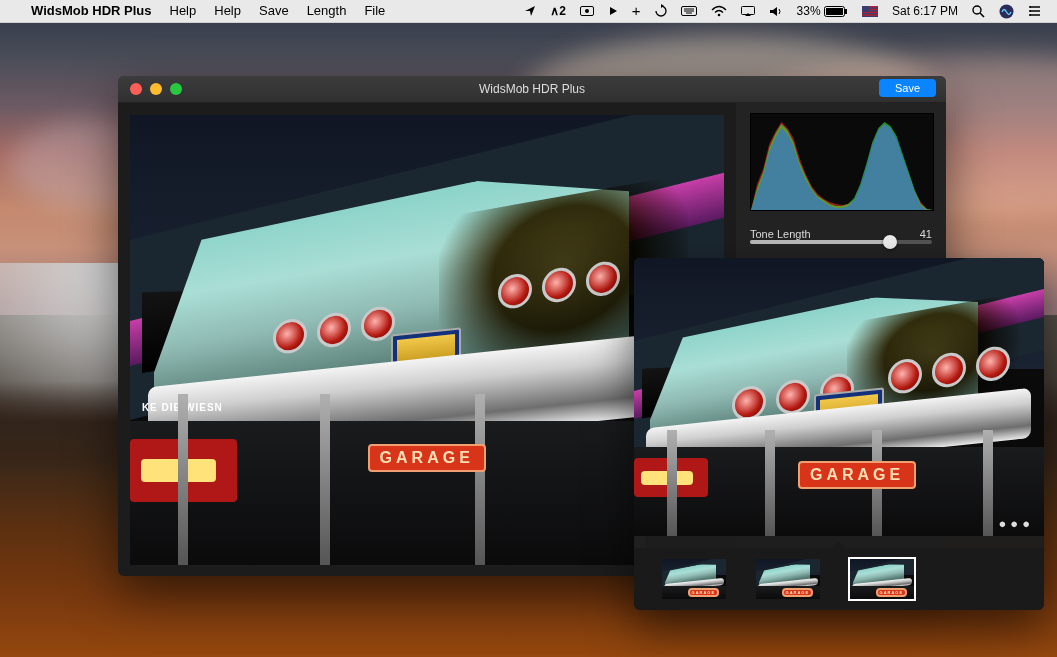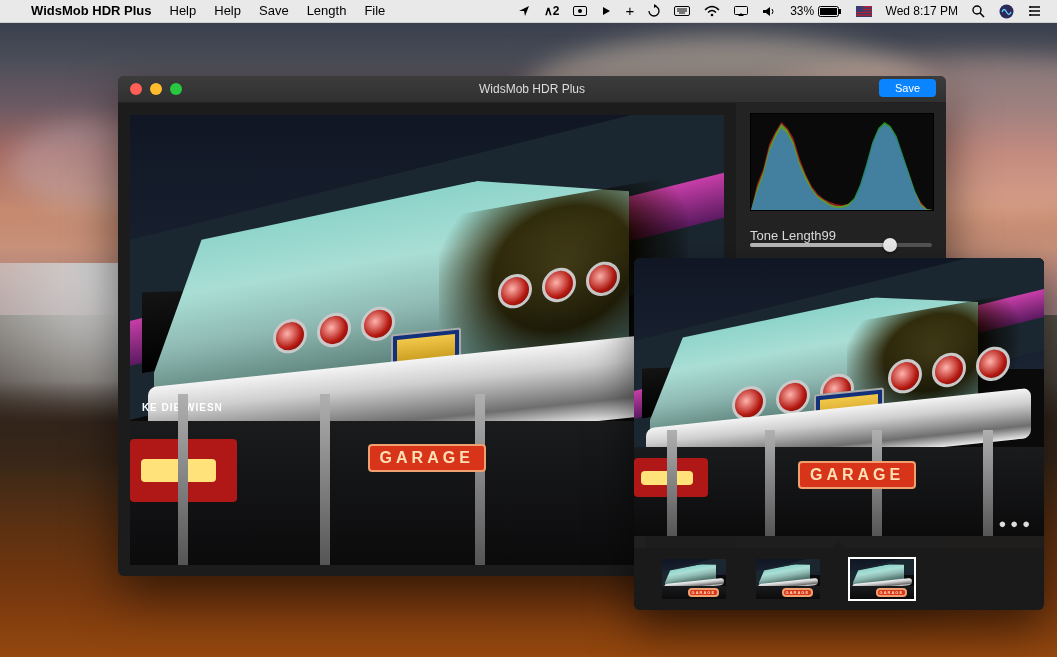--- a/index.html
+++ b/index.html
@@ -41,21 +41,21 @@
 #titlebar .title{position:absolute;left:0;right:0;text-align:center;color:#ddd;pointer-events:none;}
 #savebtn{position:absolute;right:10px;top:3px;height:18px;padding:0 16px;border-radius:4px;background:#0a84ff;color:#fff;font-size:11px;display:flex;align-items:center;}
 
 #appbody{position:relative;height:calc(100% - 26px);display:flex;background:#1c1c1c;}
 #canvas{flex:1;position:relative;background:#0f0f0f;display:flex;align-items:center;justify-content:center;margin:12px;}
 #canvas .photo{width:100%;height:100%;}
 
 #panel{width:210px;background:#232323;padding:10px 14px;box-sizing:border-box;}
 #histo{height:96px;width:100%;background:#0b0b0b;border:1px solid #000;margin-bottom:14px;}
 .ctrl{margin-bottom:10px;}
-.ctrl .row{display:flex;justify-content:flex-start;font-size:13px;color:#ddd;}
+.ctrl .row{display:flex;justify-content:space-between;font-size:11px;color:#ddd;}
 .slider{position:relative;height:4px;background:#555;border-radius:2px;}
 .slider .fill{position:absolute;left:0;top:0;bottom:0;background:#bbb;border-radius:2px;}
 .slider .thumb{position:absolute;top:-5px;width:14px;height:14px;border-radius:50%;background:#eee;transform:translateX(-50%);box-shadow:0 1px 3px rgba(0,0,0,.6);}
 
 
 .photo{position:relative;overflow:hidden;background:#0a0a0a;}
 .photo .sky{position:absolute;left:0;right:0;top:0;height:40%;background:linear-gradient(#101624,#1a2332);}
 .photo .roof{position:absolute;left:-6%;top:10%;width:120%;height:40%;background:#1b2730;transform:skewY(-14deg);}
 .photo .eave{position:absolute;left:-6%;top:28%;width:120%;height:10%;background:linear-gradient(#c73ea8,#5a1a60);transform:skewY(-14deg);}
 .photo .fin{position:absolute;left:4%;top:18%;width:80%;height:46%;transform:skewY(-10deg);
@@ -179,21 +179,21 @@
     <span class="ri">
         <svg width="16" height="11">
           <rect width="16" height="11" fill="#3c3b6e"></rect>
           <rect y="0" width="16" height="1.4" fill="#b22234"></rect>
           <rect y="2.8" width="16" height="1.4" fill="#b22234"></rect>
           <rect y="5.6" width="16" height="1.4" fill="#b22234"></rect>
           <rect y="8.4" width="16" height="1.4" fill="#b22234"></rect>
           <rect width="7" height="6" fill="#3c3b6e"></rect>
         </svg>
       </span>
-    <span class="ri">Wed 8:17 PM</span>
+    <span class="ri">Sat 6:17 PM</span>
     <span class="ri">
         <svg width="13" height="13">
           <circle cx="5" cy="5" r="4" fill="none" stroke="#000" stroke-width="1.4"></circle>
           <line x1="8" y1="8" x2="12" y2="12" stroke="#000" stroke-width="1.6"></line>
         </svg>
       </span>
     <span class="ri">
         <svg width="15" height="15">
           <circle cx="7.5" cy="7.5" r="7" fill="#2b2b5a"></circle>
           <path d="M3 8 Q5 3 7.5 8 T12 8" fill="none" stroke="#6cf" stroke-width="1.3"></path>
@@ -259,21 +259,21 @@
       <svg id="histo" viewBox="0 0 180 96" preserveAspectRatio="none">
         <rect width="180" height="96" fill="#0a0a0a"></rect>
         <path d="M0 96 L6 70 12 55 18 30 24 18 30 8 36 14 42 24 48 44 54 60 60 72 66 80 72 85 78 88 84 90 90 91 96 90 102 86 108 74 114 56 120 32 126 16 132 10 138 14 144 26 150 44 156 60 162 78 168 88 174 95 180 96 Z" fill="#ff2d2d" opacity=".55"></path>
         <path d="M0 96 L6 74 12 58 18 34 24 20 30 10 36 16 42 28 48 48 54 62 60 74 66 82 72 86 78 90 84 92 90 92 96 90 102 84 108 70 114 50 120 28 126 14 132 8 138 12 144 22 150 40 156 58 162 76 168 90 174 95 180 96 Z" fill="#34ff34" opacity=".55"></path>
         <path d="M0 96 L6 78 12 62 18 38 24 24 30 14 36 20 42 32 48 52 54 66 60 76 66 84 72 88 78 92 84 94 90 94 96 92 102 86 108 72 114 52 120 30 126 16 132 10 138 14 144 24 150 42 156 60 162 78 168 92 174 96 180 96 Z" fill="#2d6bff" opacity=".55"></path>
       </svg>
 
       <div class="ctrl">
         <div class="row">
           <span>Tone Length</span>
-          <span>99</span>
+          <span>41</span>
         </div>
         <div class="slider">
           <div class="fill" style="width:77%"></div>
           <div class="thumb" style="left:77%"></div>
         </div>
       </div>
     </div>
   </div>
 </div>
 

